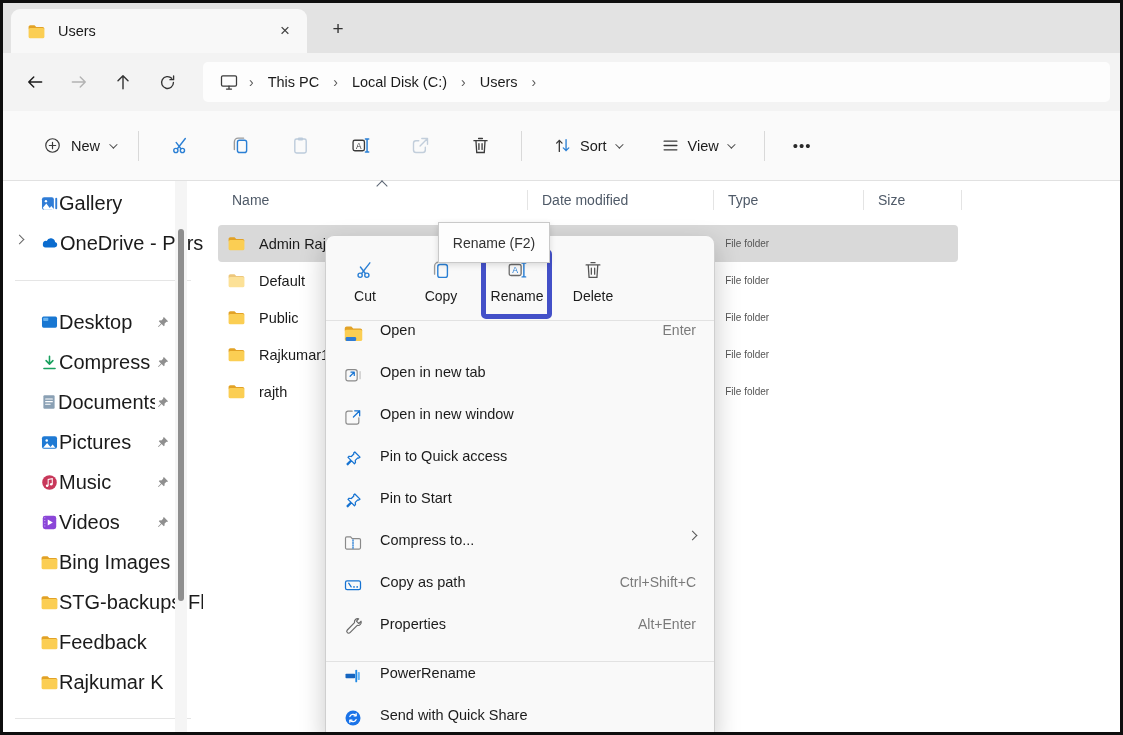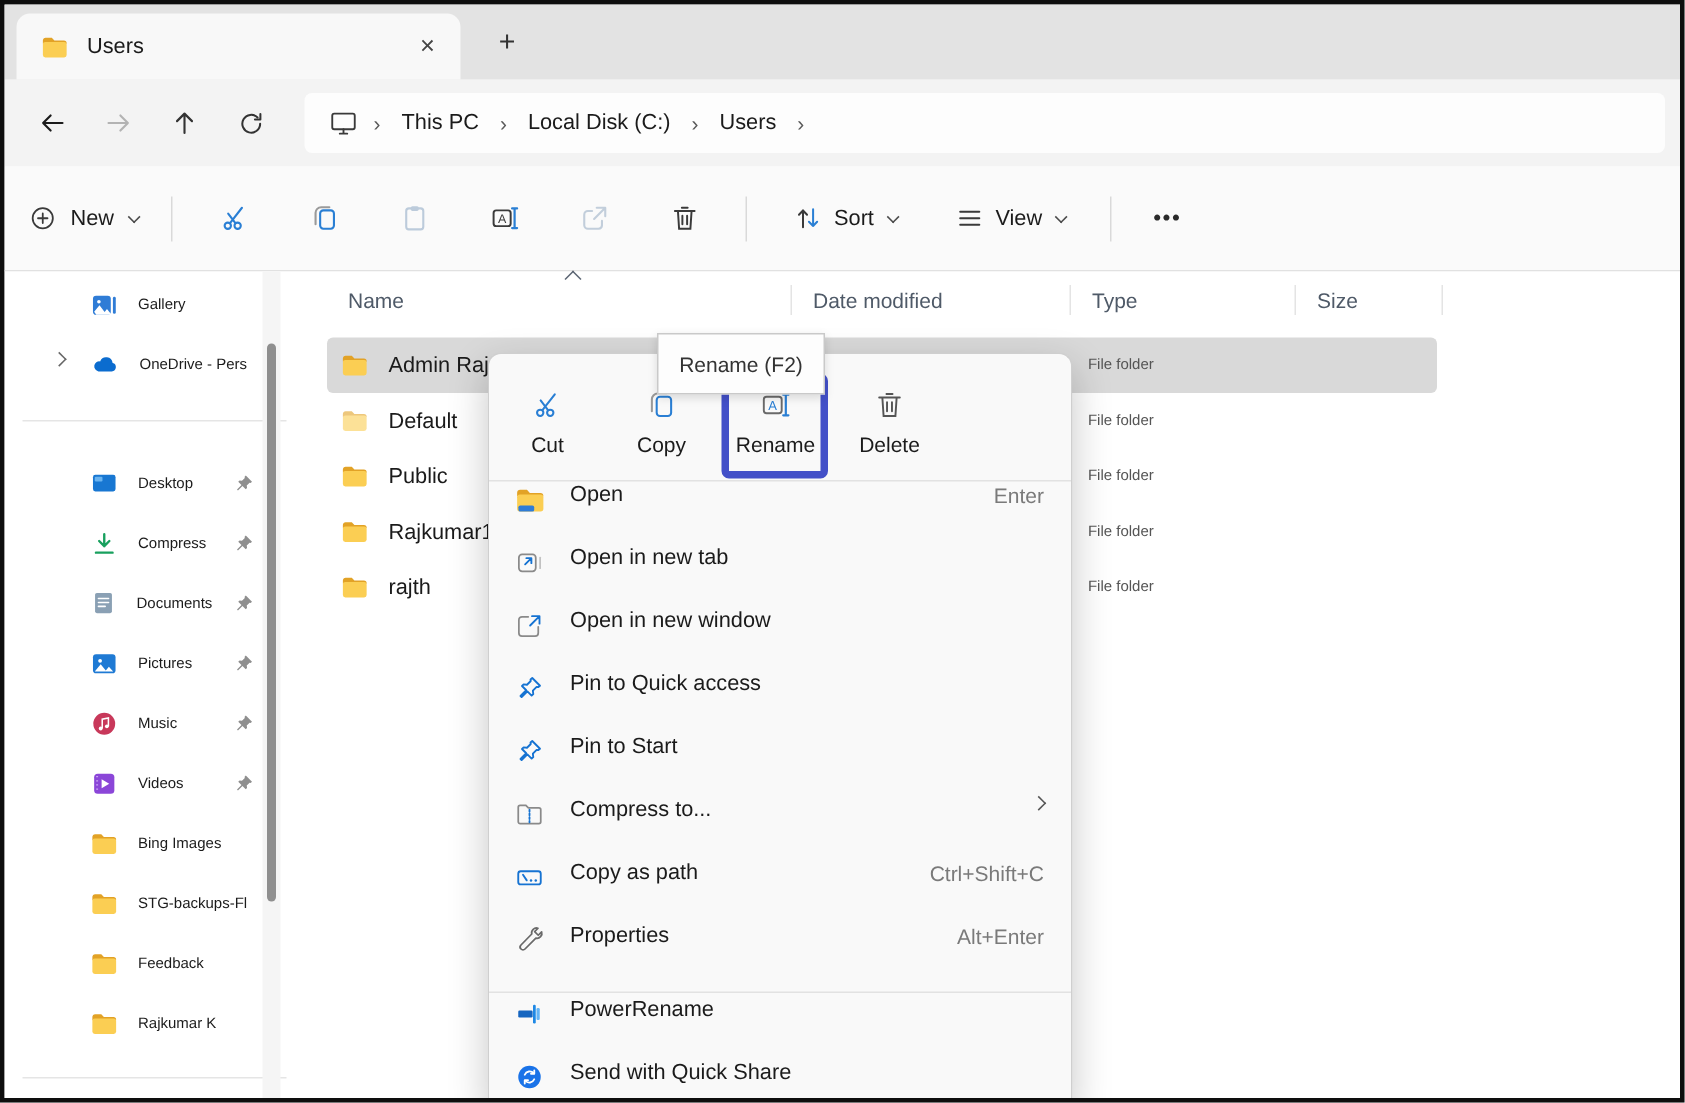--- a/index.html
+++ b/index.html
@@ -19,36 +19,36 @@
 
   
   .navbar { height:58px; background:#f3f3f3; display:flex; align-items:center; padding:0 10px 0 10px; }
   .nav-btn { width:44px; height:38px; display:flex; align-items:center; justify-content:center; border-radius:5px; flex:none; }
   .addressbar { flex:1; height:40px; background:#fdfdfd; border-radius:5px; margin-left:14px; display:flex;
                 align-items:center; padding:0 6px 0 16px; font-size:14.5px; color:#1b1b1b; }
   .crumb { padding:4px 4px; border-radius:4px; white-space:nowrap; }
   .crumb-sep { color:#5a5a5a; font-size:14px; padding:0 10px; }
 
   
-  .toolbar { height:70px; background:#fafafa; border-bottom:1px solid #e1e1e1; display:flex; align-items:center; padding-left:4px; }
+  .toolbar { height:70px; background:#fafafa; border-bottom:1px solid #e1e1e1; display:flex; align-items:center; padding-left:28px; }
   .tb-new { display:flex; align-items:center; gap:9px; padding:8px 12px; border-radius:5px; font-size:14.5px; color:#1b1b1b; }
   .tb-sep { width:1px; height:30px; background:#d9d9d9; margin:0 11px; }
   .tb-btn { width:42px; height:40px; display:flex; align-items:center; justify-content:center; border-radius:5px; margin:0 9px; }
   .tb-dd { display:flex; align-items:center; gap:8px; padding:8px 12px; border-radius:5px; font-size:14.5px; color:#1b1b1b; margin:0 8px; }
   .chev { width:8px; height:8px; border-right:1.6px solid #4a4a4a; border-bottom:1.6px solid #4a4a4a;
           transform:rotate(45deg) translateY(-2px); display:inline-block; }
   .chev.sm { width:6px; height:6px; }
 
   
   .content { display:flex; height:553px; background:#fff; position:relative; }
 
   
   .sidebar { width:200px; position:relative; padding-top:2px; flex:none; }
-  .side-item { height:40px; display:flex; align-items:center; padding-left:37px; gap:13px;
-               font-size:10px; color:#1b1b1b; position:relative; white-space:nowrap; overflow:hidden;margin-left:20px; }
+  .side-item { height:40px; display:flex; align-items:center; padding-left:37px; 
+               font-size:20px; color:#1b1b1b; position:relative; white-space:nowrap; overflow:hidden; }
   .side-item .expander { position:absolute; left:13px; top:13px; width:7px; height:7px;
                border-right:1.4px solid #666; border-bottom:1.4px solid #666; transform:rotate(-45deg); }
   .side-item .pin { margin-left:auto; margin-right:33px; flex:none; }
   .side-label { overflow:hidden; text-overflow:clip; }
   .side-sep { height:1px; background:#e5e5e5; margin:17px 12px 21px 12px; }
   .side-sep.bottom { margin:16px 12px 0 12px; }
   .side-scroll { position:absolute; left:172px; top:0; bottom:0; width:12px; background:#f5f5f5; }
   .side-thumb { position:absolute; left:3px; width:6px; top:48px; height:372px; background:#8f8f8f; border-radius:3px; }
 
   

